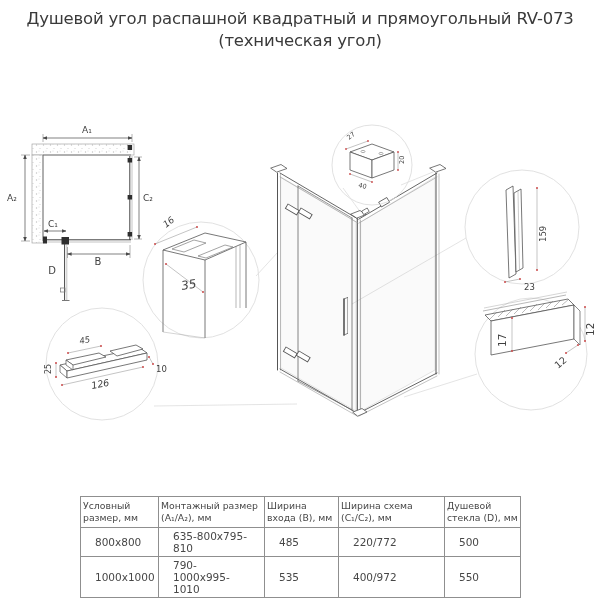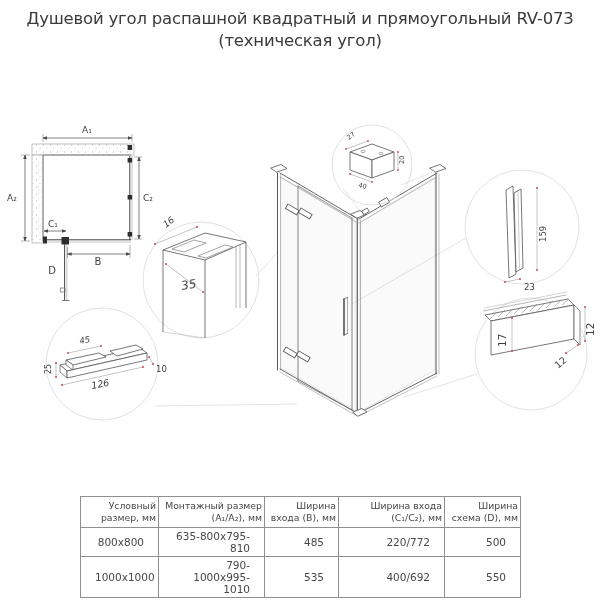--- a/index.html
+++ b/index.html
@@ -7,21 +7,21 @@
        font-family:"DejaVu Sans","Liberation Sans",sans-serif;color:#3c3c3c;}
   .title{position:absolute;top:8px;left:0;width:600px;text-align:center;
          font-size:16.5px;line-height:1.35;color:#3a3a3a;letter-spacing:-0.2px;}
   .stage{position:absolute;top:52px;left:0;}
   svg text{fill:#3f3f3f;}
   .dimtxt{font-size:9px;}
   .dimtxt-big{font-size:10px;}
   .det-it{font-style:italic;}
   table.spec{position:absolute;top:496px;left:80px;width:440px;
              border-collapse:collapse;table-layout:fixed;
-             font-size:10.5px;color:#474747;text-align:right;}
+             font-size:10.5px;color:#474747;text-align:left;}
   table.spec th,table.spec td{border:1px solid #8f8f8f;padding:2px 14px;font-weight:400;}
   table.spec th{font-size:9.3px;line-height:1.3;padding:3px 2px;}
   col.c1{width:78px}col.c2{width:106px}col.c3{width:74px}col.c4{width:106px}col.c5{width:76px}
 </style>
 </head>
 <body>
 
 <div class="title">
   <div>Душевой угол распашной квадратный и прямоугольный RV-073</div>
   <div>(техническая угол)</div>
@@ -302,33 +302,33 @@
       <col class="c2">
       <col class="c3">
       <col class="c4">
       <col class="c5">
     </colgroup>
   <thead>
     <tr>
       <th>Условный размер, мм</th>
       <th>Монтажный размер (A₁/A₂), мм</th>
       <th>Ширина входа (B), мм</th>
-      <th>Ширина входа (C₁/C₂), мм</th>
-      <th>Ширина схема (D), мм</th>
+      <th>Ширина схема (C₁/C₂), мм</th>
+      <th>Душевой стекла (D), мм</th>
     </tr>
   </thead>
   <tbody>
     <tr>
       <td>800x800</td>
       <td>635-800x795-810</td>
       <td>485</td>
       <td>220/772</td>
       <td>500</td>
     </tr>
     <tr>
       <td>1000x1000</td>
       <td>790-1000x995-1010</td>
       <td>535</td>
-      <td>400/692</td>
+      <td>400/972</td>
       <td>550</td>
     </tr>
   </tbody>
 </table>
 
 </body></html>

